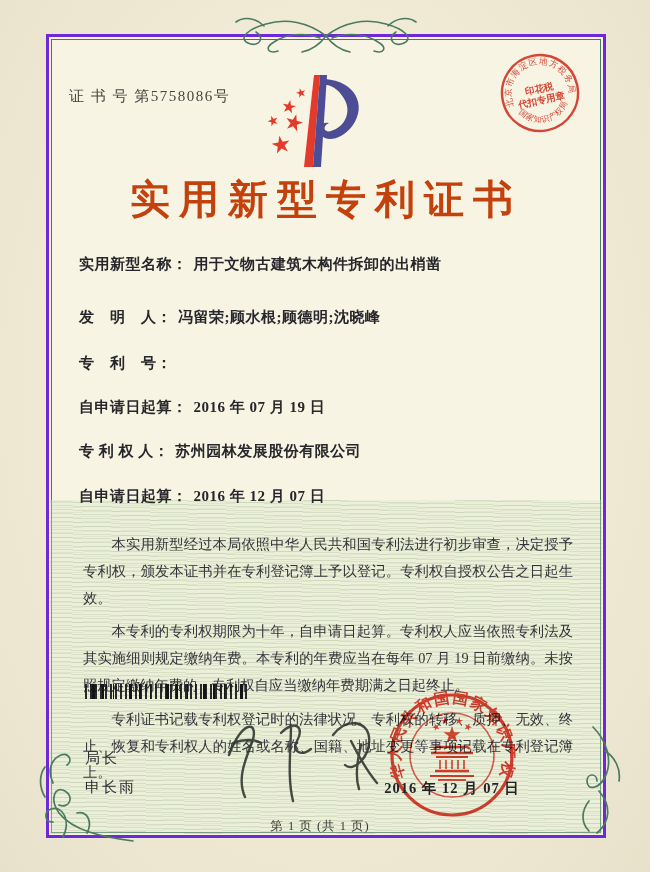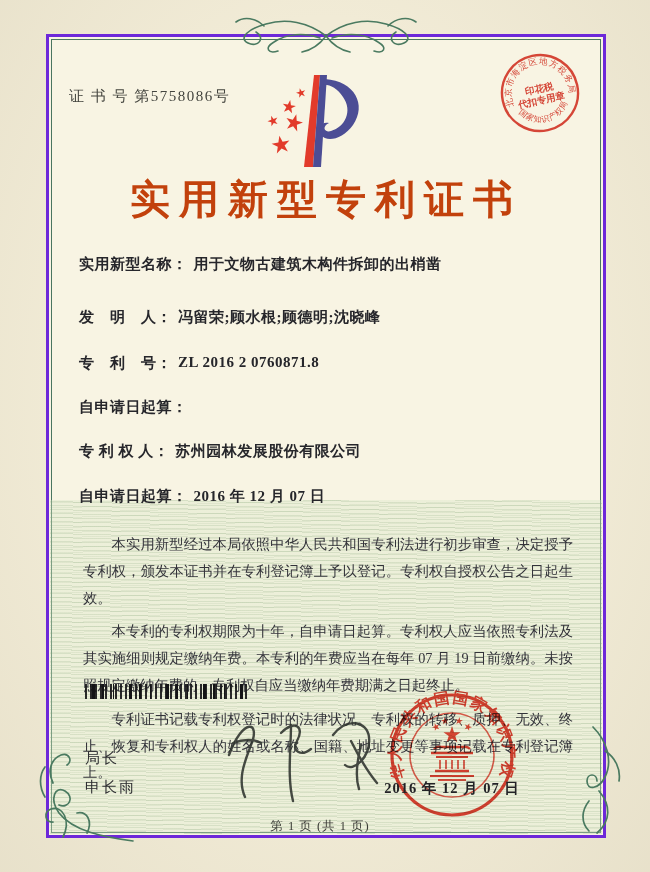--- a/index.html
+++ b/index.html
@@ -159,24 +159,24 @@
   <div class="field-row f0">
     <span class="lbl">实用新型名称：</span>
     <span class="val">用于文物古建筑木构件拆卸的出梢凿</span>
   </div>
   <div class="field-row f1">
     <span class="lbl">发　明　人：</span>
     <span class="val">冯留荣;顾水根;顾德明;沈晓峰</span>
   </div>
   <div class="field-row f2">
     <span class="lbl">专　利　号：</span>
-    <span class="val">ZL 2016 2 0760871.8</span>
   </div>
   <div class="field-row f3">
     <span class="lbl">自申请日起算：</span>
+    <span class="val">2016 年 07 月 19 日</span>
   </div>
   <div class="field-row f4">
     <span class="lbl">专 利 权 人：</span>
     <span class="val">苏州园林发展股份有限公司</span>
   </div>
   <div class="field-row f5">
     <span class="lbl">自申请日起算：</span>
     <span class="val">2016 年 12 月 07 日</span>
   </div>
 

